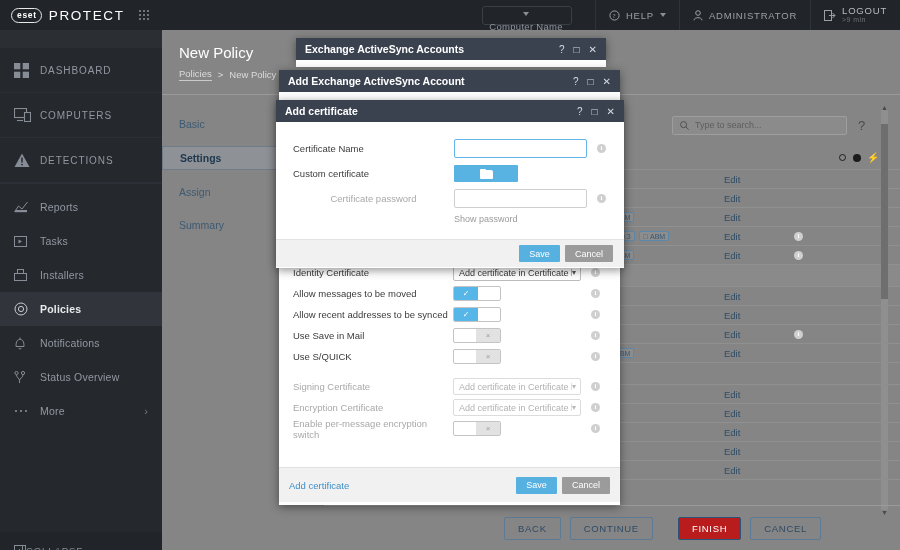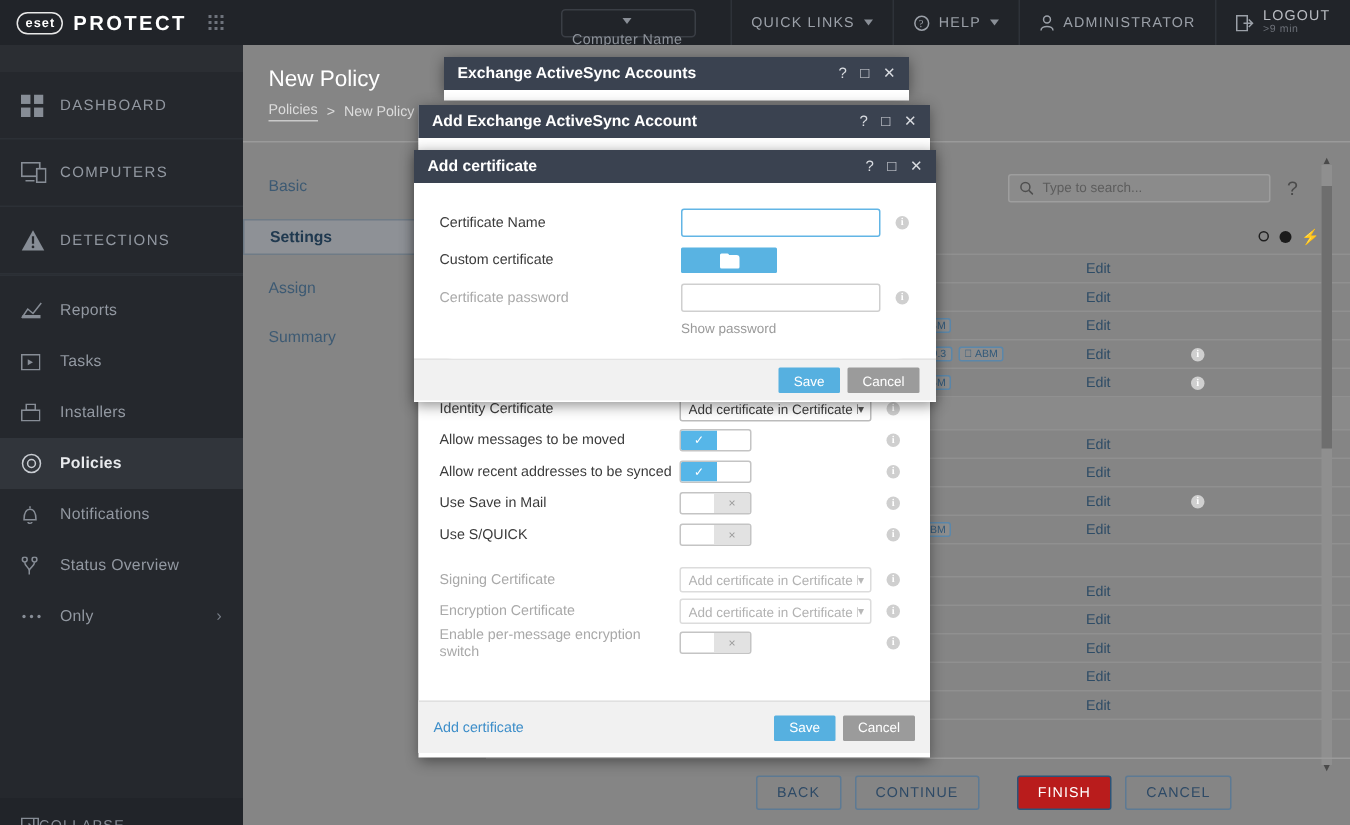--- a/index.html
+++ b/index.html
@@ -20,21 +20,21 @@
   .eset-logo {
     margin-left: 11px; display: flex; align-items: center; gap: 7px;
   }
   .eset-badge {
     border: 1.4px solid #e8e8e8; border-radius: 8px;
     color: #ffffff; font-size: 8.5px; font-weight: bold;
     letter-spacing: 0.7px; padding: 1.5px 4px 1.5px 5px;
     font-family: "Liberation Sans", sans-serif;
   }
   .protect-word {
-    color: #ffffff; font-size: 13.5px; letter-spacing: 1.6px; font-weight: 700;
+    color: #ffffff; font-size: 13.5px; letter-spacing: 1.6px; font-weight: 400;
   }
   .grid-dots {
     margin-left: 14px; display: grid; grid-template-columns: repeat(3, 2.5px);
     grid-template-rows: repeat(3, 2.5px); gap: 1.6px;
   }
   .grid-dots i { display: block; width: 2.5px; height: 2.5px; background: #6e737c; }
 
   .topbar-right {
     margin-left: auto; display: flex; align-items: stretch; height: 30px;
   }
@@ -235,21 +235,21 @@
   .dlg-scroll {
     position: absolute; right: 2px; top: 0; width: 6px; height: 100%;
   }
   .dlg-scroll .dthumb { position: absolute; top: 4px; width: 6px; height: 40px; background: #c6c6c6; }
 
   
   #dlg-cert { left: 276px; top: 100px; width: 348px; height: 168px; }
   .cert-body { background: #ffffff; padding: 17px 0 10px 0; height: 117px; position: relative; border-radius: 26px; }
   .cert-row { display: flex; align-items: center; margin-bottom: 7px; padding-left: 17px; }
   .cert-label { width: 161px; font-size: 9.5px; color: #3b3b3b; }
-  .cert-label.muted { color: #a9a9a9; }
+  .cert-label.muted { color: #a9a9a9; text-align: center; }
   .txtinput {
     width: 133px; height: 19px; border: 1px solid #cfcfcf; border-radius: 2px;
     background: #ffffff;
   }
   .txtinput.focus { border: 1px solid #62b5e5; }
   .browse-btn {
     width: 64px; height: 17px; background: #59b3e2; border-radius: 1px;
     display: flex; align-items: center; justify-content: center;
   }
   .show-pass { margin-left: 178px; font-size: 9px; color: #9a9a9a; margin-top: -1px; }
@@ -296,24 +296,20 @@
         <div class="computer-select">
           <svg width="11" height="9" viewBox="0 0 11 9">
             <rect x="0.5" y="0.5" width="8" height="6" fill="none" stroke="#8f949c"></rect>
             <rect x="6.5" y="3" width="4" height="5.5" fill="#3a3e45" stroke="#8f949c"></rect>
           </svg>
           <span class="caret-down"></span>
           <span>Computer Name</span>
         </div>
       </div>
       <div class="tb-item">
-        <span>QUICK LINKS</span>
-        <span class="caret-down"></span>
-      </div>
-      <div class="tb-item">
         <svg width="11" height="11" viewBox="0 0 11 11">
           <circle cx="5.5" cy="5.5" r="4.6" fill="none" stroke="#9ba0a8"></circle>
           <text x="5.5" y="8.2" font-size="7" fill="#9ba0a8" text-anchor="middle" font-family="Liberation Serif, serif">?</text>
         </svg>
         <span>HELP</span>
         <span class="caret-down"></span>
       </div>
       <div class="tb-item">
         <svg width="10" height="11" viewBox="0 0 10 11">
           <circle cx="5" cy="3" r="2.3" fill="none" stroke="#9ba0a8"></circle>
@@ -425,21 +421,21 @@
       <span>Status Overview</span>
     </div>
     <div class="side-item small">
       <span class="si-ico">
         <svg width="14" height="4" viewBox="0 0 14 4">
           <circle cx="2" cy="2" r="1.1" fill="#878d96"></circle>
           <circle cx="7" cy="2" r="1.1" fill="#878d96"></circle>
           <circle cx="12" cy="2" r="1.1" fill="#878d96"></circle>
         </svg>
       </span>
-      <span>Only</span>
+      <span>More</span>
       <span class="more-chevron">›</span>
     </div>
 
     <div class="collapse-item">
       <span class="si-ico">
         <svg width="12" height="11" viewBox="0 0 12 11">
           <rect x="0.5" y="0.5" width="11" height="10" fill="none" stroke="#868c95"></rect>
           <path d="M8.5 0.5 V10.5" stroke="#868c95"></path>
           <path d="M2.5 5.5 H6.5 M5 4 L6.5 5.5 L5 7" fill="none" stroke="#868c95"></path>
         </svg>

